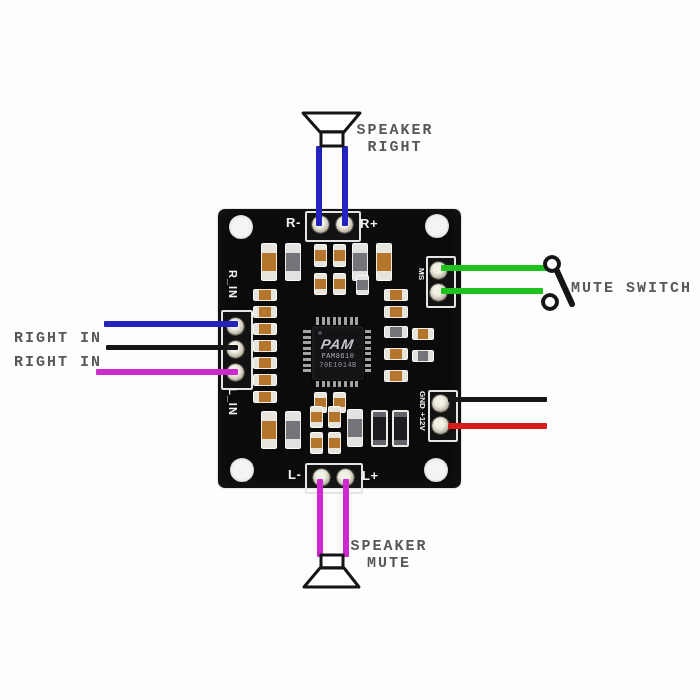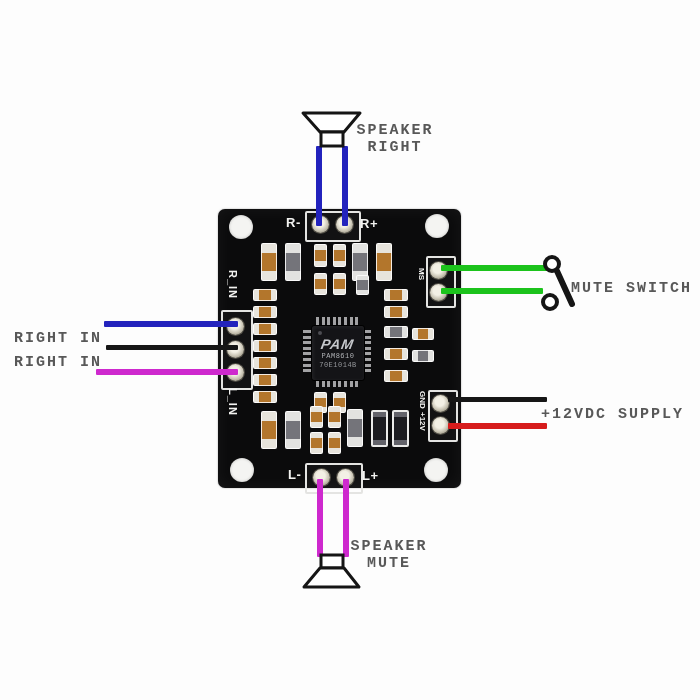--- a/index.html
+++ b/index.html
@@ -167,21 +167,20 @@
       <circle cx="552" cy="264" r="7" fill="#ffffff" stroke="#151515" stroke-width="4"></circle>
       <circle cx="550" cy="302" r="7" fill="#ffffff" stroke="#151515" stroke-width="4"></circle>
     </g>
   </svg>
 
   <div class="wire-label center" style="left:336px;top:122px;width:118px;">
     <div>SPEAKER</div>
     <div>RIGHT</div>
   </div>
   <div class="wire-label" style="left:571px;top:280px;">MUTE SWITCH</div>
-  <div class="wire-label" style="left:541px;top:406px;">+12VDC SUPPLY</div>
   <div class="wire-label right" style="left:14px;top:330px;width:88px;">RIGHT IN</div>
   <div class="wire-label right" style="left:14px;top:354px;width:85px;">RIGHT IN</div>
   <div class="wire-label center" style="left:333px;top:538px;width:112px;">
     <div>SPEAKER</div>
     <div>MUTE</div>
   </div>
 
 </div>
 
 </body></html>

